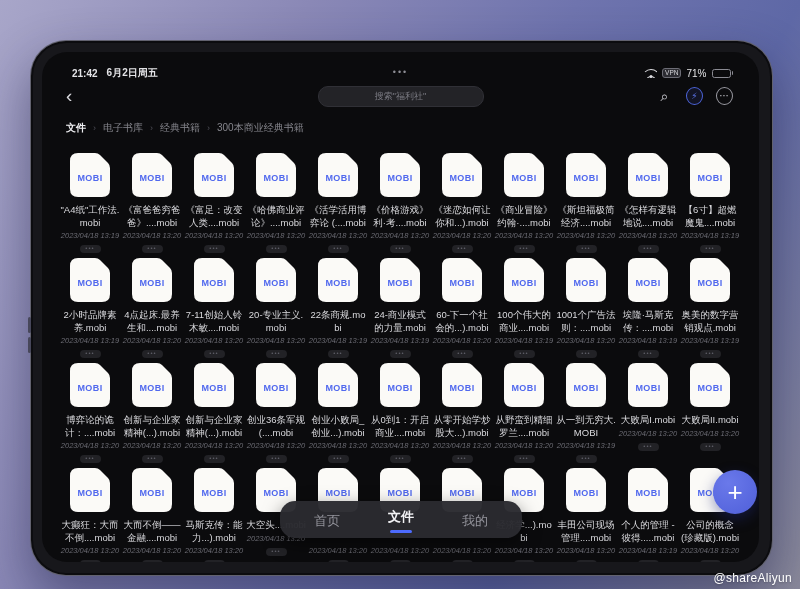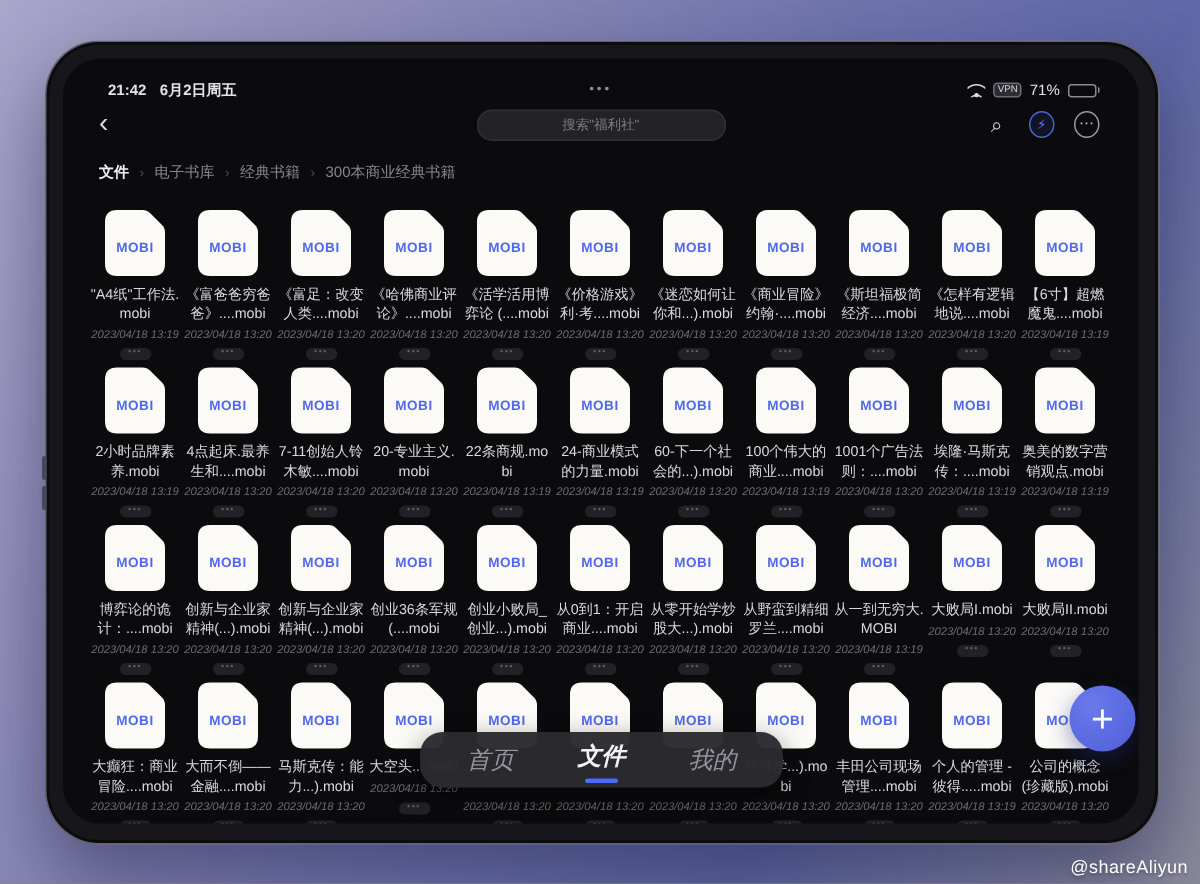--- a/index.html
+++ b/index.html
@@ -2,21 +2,21 @@
 <html><head>
 <meta charset="utf-8">
 <style>
   html,body{margin:0;padding:0;}
   body{width:800px;height:589px;overflow:hidden;font-family:"Liberation Sans","DejaVu Sans",sans-serif;}
   .stage{position:relative;width:800px;height:589px;
     background:linear-gradient(118deg,#a8a6c9 0%,#8a88b6 28%,#6f74ae 52%,#5e68a6 72%,#8b8a9b 100%);}
   .watermark{position:absolute;right:8px;bottom:4px;color:#ffffff;font-size:12px;letter-spacing:.3px;
     text-shadow:0 1px 2px rgba(0,0,0,.25);}
   
-  .ipad{position:absolute;left:30px;top:27px;width:741px;height:534px;border-radius:36px;
+  .ipad{position:absolute;left:30px;top:40px;width:741px;height:534px;border-radius:36px;
     background:#17171b;border:1px solid rgba(190,190,215,.45);
     box-shadow:0 22px 50px rgba(25,25,60,.45), inset 0 0 0 2px #0c0c0f;}
   .side-btn{position:absolute;left:-3px;width:3px;border-radius:2px;background:#47475a;}
   .screen{position:absolute;left:11px;top:11px;width:717px;height:510px;border-radius:25px;
     background:#0b0b0d;overflow:hidden;}
   
   .status-bar{display:flex;align-items:center;padding:13px 26px 0 30px;height:16px;color:#e3e3e6;font-size:10px;}
   .st-time{font-weight:bold;}
   .st-date{margin-left:9px;font-weight:bold;}
   .st-center{position:absolute;left:0;right:0;top:15px;text-align:center;color:#8e8e95;font-size:9px;
@@ -60,22 +60,22 @@
   .file-name{margin-top:5px;font-size:9.5px;line-height:12.5px;color:#dadade;text-align:center;
     word-break:break-all;max-height:25px;overflow:hidden;padding:0 1px;}
   .file-name:empty{min-height:25px;}
   .file-date{margin-top:2px;font-size:7.5px;color:#6c6c74;font-style:italic;}
   .file-dots{margin-top:5px;width:21px;height:8px;border-radius:4px;background:#222226;color:#5e5e66;
     font-size:6px;line-height:7px;text-align:center;letter-spacing:1px;}
   
   .tab-bar{position:absolute;left:238px;top:449px;width:242px;height:37px;border-radius:15px;
     background:rgba(42,42,48,.97);box-shadow:0 6px 18px rgba(0,0,0,.5);display:flex;align-items:center;
     justify-content:space-around;padding:0 10px;box-sizing:border-box;}
-  .tab{position:relative;display:flex;flex-direction:column;align-items:center;font-size:16px;color:#94949c;
-    padding-top:2px;font-style:italic;}
+  .tab{position:relative;display:flex;flex-direction:column;align-items:center;font-size:13px;color:#94949c;
+    padding-top:2px;}
   .tab.active .tab-label{color:#f2f2f5;font-weight:bold;}
   .tab-underline{display:none;margin-top:4px;width:22px;height:3px;border-radius:2px;}
   .tab.active .tab-underline{display:block;}
   
   .fab{position:absolute;left:671px;top:418px;width:44px;height:44px;border-radius:50%;
     background:radial-gradient(circle at 35% 30%,#6a79ea,#4f5fd9);display:flex;align-items:center;
     justify-content:center;color:#fff;font-size:26px;font-weight:300;line-height:1;
     box-shadow:0 5px 14px rgba(30,40,120,.45);}
 </style>
 </head>
@@ -461,21 +461,21 @@
     <div class="file-name">大败局II.mobi</div>
     <div class="file-date">2023/04/18 13:20</div>
     <div class="file-dots">•••</div>
   </div>
 
   <div class="file-cell">
     <svg class="file-ico" width="42" height="47" viewBox="0 0 42 47">
       <path d="M9 1 H26 q3 0 5 2 l8 8 q2 2 2 5 v21 q0 8 -8 8 H9 q-8 0 -8 -8 V9 q0 -8 8 -8 Z" fill="#fbfaf7"></path>
       <text class="mobi-label" x="21" y="29" text-anchor="middle" font-size="9" font-weight="bold" fill="#5068ee" letter-spacing="0.4" font-family="Liberation Sans, sans-serif">MOBI</text>
     </svg>
-    <div class="file-name">大癫狂：商业冒险....mobi</div>
+    <div class="file-name">大癫狂：大而不倒....mobi</div>
     <div class="file-date">2023/04/18 13:20</div>
     <div class="file-dots">•••</div>
   </div>
 
   <div class="file-cell">
     <svg class="file-ico" width="42" height="47" viewBox="0 0 42 47">
       <path d="M9 1 H26 q3 0 5 2 l8 8 q2 2 2 5 v21 q0 8 -8 8 H9 q-8 0 -8 -8 V9 q0 -8 8 -8 Z" fill="#fbfaf7"></path>
       <text class="mobi-label" x="21" y="29" text-anchor="middle" font-size="9" font-weight="bold" fill="#5068ee" letter-spacing="0.4" font-family="Liberation Sans, sans-serif">MOBI</text>
     </svg>
     <div class="file-name">大而不倒——金融....mobi</div>

